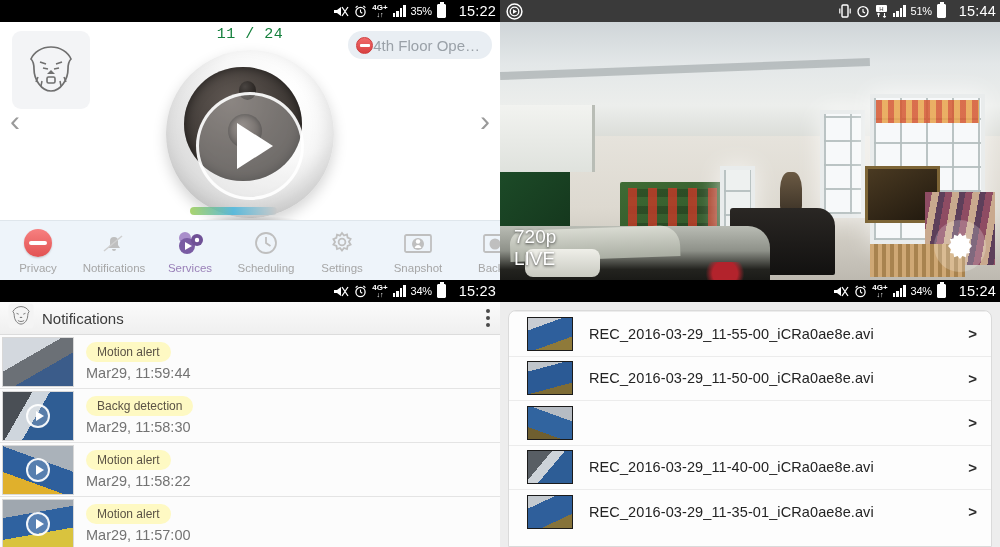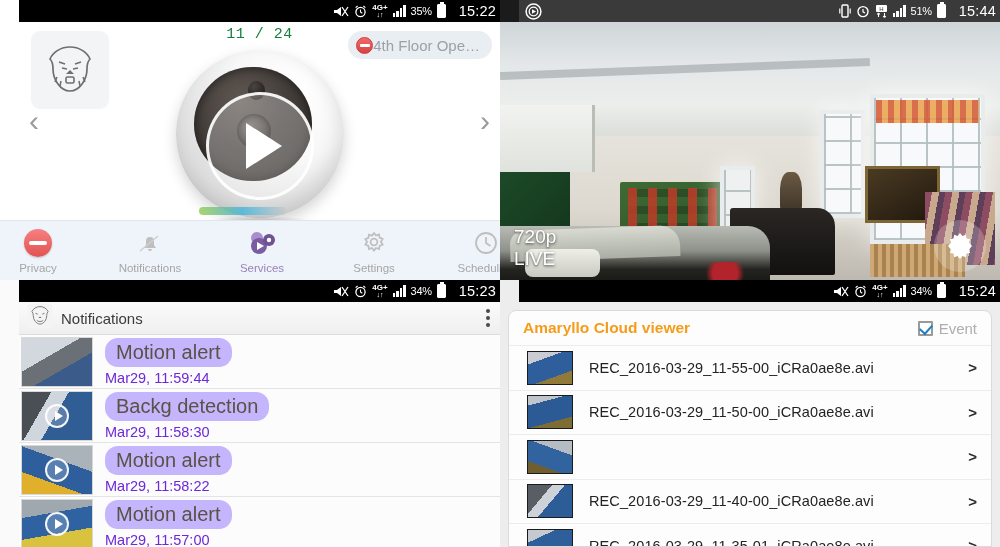--- a/index.html
+++ b/index.html
@@ -8,21 +8,21 @@
     width: 1000px; height: 547px;
     font-family: "Liberation Sans", sans-serif;
     background: #000; overflow: hidden;
   }
   .grid {
     width: 1000px; height: 547px;
     display: grid;
     grid-template-columns: 500px 500px;
     grid-template-rows: 280px 267px;
   }
-  .panel { position: relative; overflow: hidden; padding-left: 19px; }
+  .panel { position: relative; overflow: hidden; }
 
   
   .statusbar {
     height: 22px; display: flex; align-items: center;
     padding: 0 4px 0 6px; color: #fff;
     font-size: 13px; position: relative; z-index: 20;
   }
   .statusbar.black { background: #000; }
   .statusbar.grey  { background: #3a3a3a; align-items: center; }
   .sb-right { margin-left: auto; display: flex; align-items: center; gap: 5px; }
@@ -130,21 +130,21 @@
   .arrow {
     position: absolute; top: 50%; transform: translateY(-50%);
     font-size: 30px; color: #9a9a9a; font-weight: 300; line-height: 1;
   }
   .arrow.left  { left: 10px; }
   .arrow.right { right: 10px; }
 
   .toolbar {
     position: absolute; left: 0; right: 0; bottom: 0; height: 60px;
     background: #eef4fa; display: flex; align-items: center;
-    border-top: 1px solid #dfe6ec; overflow: hidden; gap: 36px;
+    border-top: 1px solid #dfe6ec; overflow: hidden;
   }
   .tool {
     flex: 0 0 76px; text-align: center; position: relative;
   }
   .tool-ico { height: 30px; display: flex; align-items: center; justify-content: center; }
   .tool-lbl {
     font-size: 11.5px; color: #a6a6a6; margin-top: 4px;
     white-space: nowrap; overflow: hidden;
   }
   .tool.active .tool-lbl { color: #9a80b8; }
@@ -291,24 +291,24 @@
   .thumb .pbtn:after {
     content:""; width:0;height:0; margin-left:3px;
     border-left:8px solid #fff; border-top:5px solid transparent; border-bottom:5px solid transparent;
   }
   .scene-a { background: linear-gradient(150deg,#d3d8de 0 38%, #6b7076 38% 62%, #3b5c8a 62% 100%); }
   .scene-b { background: linear-gradient(120deg,#4a4f55 0 30%, #cfd6dd 30% 48%, #2f5d94 48% 100%); }
   .scene-c { background: linear-gradient(200deg,#aab2ba 0 35%, #2e5f9c 35% 70%, #e0b02c 70% 100%); }
   .scene-d { background: linear-gradient(170deg,#9fa7af 0 30%, #2f62a0 30% 66%, #d9c33e 66% 100%); }
   .notif-meta { margin-left:12px; display:flex; flex-direction:column; gap:3px; }
   .badge {
-    align-self:flex-start; background:#c4b5fd; color:#5a5245;
-    border-radius:13px; padding:3px 11px; font-size:20px;
-  }
-  .notif-time { font-size:14.5px; color:#6d28d9; }
+    align-self:flex-start; background:#fef9c3; color:#5a5245;
+    border-radius:13px; padding:3px 11px; font-size:12px;
+  }
+  .notif-time { font-size:14.5px; color:#737373; }
 
   
   .p4 { background:#ededed; }
   .cloud-card {
     position:absolute; left:8px; right:8px; top:30px; bottom:0;
     background:#fdfdfd; border:1px solid #dadada; border-radius:8px 8px 0 0;
     overflow:hidden;
   }
   .cloud-head { height:34px; display:flex; align-items:center; padding:0 14px; }
   .cloud-title { color:#f59c1a; font-size:15.5px; font-weight:bold; }
@@ -442,35 +442,35 @@
             <circle cx="22" cy="11" r="6" fill="#6f5196"></circle>
             <circle cx="22" cy="11" r="2.2" fill="#fff"></circle>
           </svg>
         </div>
         <div class="tool-lbl">Services</div>
       </div>
 
       <div class="tool">
         <div class="tool-ico">
           <svg width="28" height="28" viewBox="0 0 28 28">
-              <path d="M14 4l2 2.5 3-1 .6 3.2 3 1.3-1.7 2.8 1.7 2.8-3 1.3L19 20l-3-1-2 2.5-2-2.5-3 1-.6-3.1-3-1.3L7.1 13 5.4 10.2l3-1.3L9 5.7l3 1z" class="svg-grey"></path>
-              <circle cx="14" cy="13" r="3.4" class="svg-grey"></circle>
-            </svg>
-        </div>
-        <div class="tool-lbl">Settings</div>
+              <circle cx="14" cy="14" r="10" class="svg-grey"></circle>
+              <path d="M14 8v6l4.5 3" class="svg-grey"></path>
+            </svg>
+        </div>
+        <div class="tool-lbl">Scheduling</div>
       </div>
 
       <div class="tool">
         <div class="tool-ico">
           <svg width="28" height="28" viewBox="0 0 28 28">
-              <circle cx="14" cy="14" r="10" class="svg-grey"></circle>
-              <path d="M14 8v6l4.5 3" class="svg-grey"></path>
-            </svg>
-        </div>
-        <div class="tool-lbl">Scheduling</div>
+              <path d="M14 4l2 2.5 3-1 .6 3.2 3 1.3-1.7 2.8 1.7 2.8-3 1.3L19 20l-3-1-2 2.5-2-2.5-3 1-.6-3.1-3-1.3L7.1 13 5.4 10.2l3-1.3L9 5.7l3 1z" class="svg-grey"></path>
+              <circle cx="14" cy="13" r="3.4" class="svg-grey"></circle>
+            </svg>
+        </div>
+        <div class="tool-lbl">Settings</div>
       </div>
 
       <div class="tool">
         <div class="tool-ico">
           <svg width="32" height="28" viewBox="0 0 32 28">
               <rect x="3" y="6" width="26" height="17" rx="1.5" class="svg-grey"></rect>
               <circle cx="16" cy="15" r="6" class="svg-grey-f"></circle>
               <circle cx="16" cy="12.5" r="2.2" fill="#fff"></circle>
               <path d="M12.6 19c.6-2 1.8-3 3.4-3s2.8 1 3.4 3z" fill="#fff"></path>
             </svg>
@@ -695,27 +695,20 @@
             <span></span>
             <span></span>
           </span>
         <span class="sb-pct">34%</span>
         <span class="batt"></span>
         <span class="sb-time">15:24</span>
       </div>
     </div>
 
     <div class="cloud-card">
-      <div class="cloud-head">
-        <span class="cloud-title">Amaryllo Cloud viewer</span>
-        <span class="event-box">
-          <span class="cbox"></span>
-          <span class="event-lbl">Event</span>
-        </span>
-      </div>
 
       <div>
         <div class="file-row">
           <span class="file-thumb ft-a"></span>
           <span class="file-name">REC_2016-03-29_11-55-00_iCRa0ae8e.avi</span>
           <span class="chev">&gt;</span>
         </div>
         <div class="file-row">
           <span class="file-thumb ft-b"></span>
           <span class="file-name">REC_2016-03-29_11-50-00_iCRa0ae8e.avi</span>

